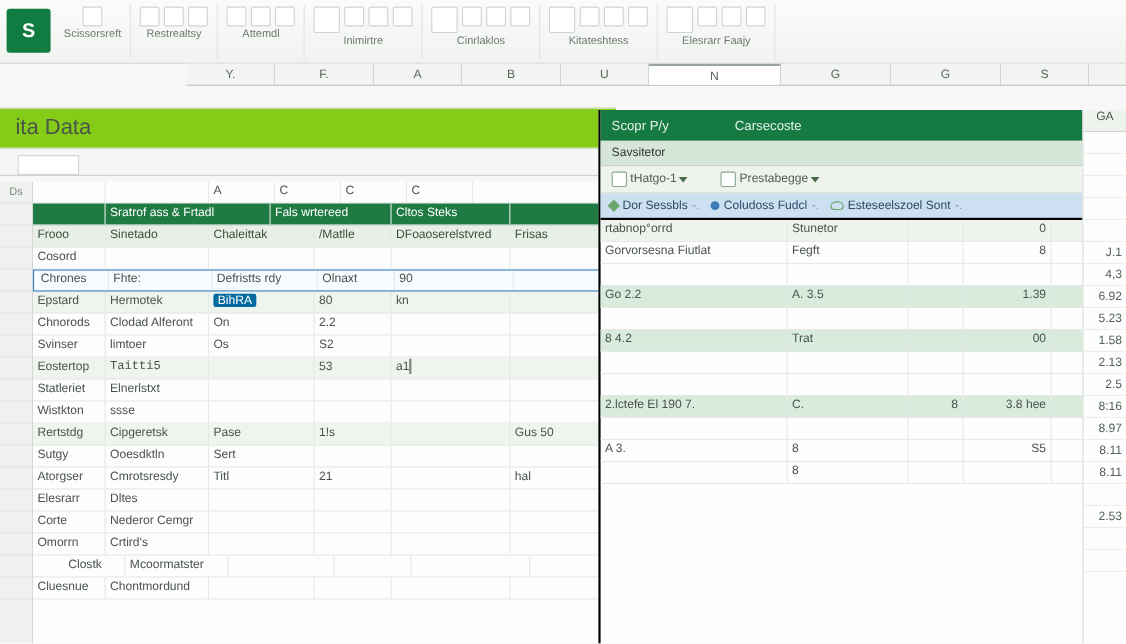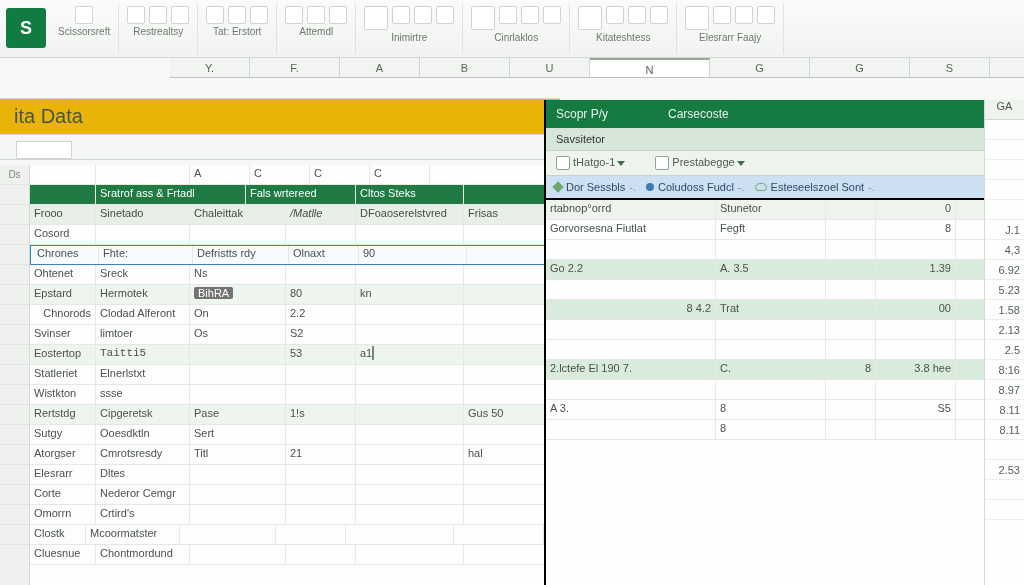--- a/index.html
+++ b/index.html
@@ -69,21 +69,21 @@
     background: #fff;
     border-top: 2px solid #9aa69a;
   }
   
   .section-title {
     position:absolute;
     top: 98px; left:0;
     font-size: 20px;
     color: #4b544b;
     padding: 6px 14px;
-    background: #eab308;
+    background: #84cc16;
     border-top:1px solid #d7dbd7;
     border-bottom:1px solid #d7dbd7;
     width: 560px;
   }
   
   .fx-bar {
     position:absolute; top:140px; left:0;
     height:20px; width:560px;
     border-bottom:1px solid #d0d4d0;
     background:#f5f7f5;
@@ -131,21 +131,21 @@
   .lrow.sel { outline:1px solid #3b82c4; outline-offset:-1px; background:#f6fbff;justify-content:center; }
   .lc {
     flex:none;
     border-right:1px solid #e5e8e5;
     padding:2px 4px;
     overflow:hidden; white-space:nowrap; text-overflow:ellipsis;
     color:#4a534a;
   }
   .lc.b { font-weight:500; }
   .cell-chip {
-    background:#737373; color:#fff; border-radius:2px;
+    background:#0369a1; color:#fff; border-radius:2px;
     padding:0 4px; display:inline-block;
   }
   .cell-input {
     border:1px solid #7a867a; background:#fff;
     width:46px; height:15px;
   }
   
   .right-pane {
     position:absolute;
     right:0; top:100px; bottom:0;
@@ -240,28 +240,20 @@
         </div>
         <div class="ribbon-label">Scissorsreft</div>
       </div>
       <div class="ribbon-group">
         <div class="ribbon-btns">
           <div class="ribbon-btn"></div>
           <div class="ribbon-btn"></div>
           <div class="ribbon-btn"></div>
         </div>
         <div class="ribbon-label">Restrealtsy</div>
-      </div>
-      <div class="ribbon-group">
-        <div class="ribbon-btns">
-          <div class="ribbon-btn"></div>
-          <div class="ribbon-btn"></div>
-          <div class="ribbon-btn"></div>
-        </div>
-        <div class="ribbon-label">Tat: Erstort</div>
       </div>
       <div class="ribbon-group">
         <div class="ribbon-btns">
           <div class="ribbon-btn"></div>
           <div class="ribbon-btn"></div>
           <div class="ribbon-btn"></div>
         </div>
         <div class="ribbon-label">Attemdl</div>
       </div>
       <div class="ribbon-group">
@@ -355,58 +347,50 @@
         <div class="lrow greenhead">
           <div class="lc" style="width: 66px;"></div>
           <div class="lc" style="width: 150px;">Sratrof ass &amp; Frtadl</div>
           <div class="lc" style="width: 110px;">Fals wrtereed</div>
           <div class="lc" style="width: 108px;">Cltos Steks</div>
         </div>
         <div class="lrow header">
           <div class="lc b" style="width: 66px;">Frooo</div>
           <div class="lc" style="width: 94px;">Sinetado</div>
           <div class="lc" style="width: 96px;">Chaleittak</div>
-          <div class="lc" style="width: 70px; font-style: italic;">/Matlle</div>
+          <div class="lc" style="width: 70px;">/Matlle</div>
           <div class="lc" style="width: 108px;">DFoaoserelstvred</div>
           <div class="lc" style="width: 90px;">Frisas</div>
         </div>
         <div class="lrow">
           <div class="lc b" style="width: 66px;">Cosord</div>
           <div class="lc" style="width: 94px;"></div>
           <div class="lc" style="width: 96px;"></div>
           <div class="lc" style="width: 70px;"></div>
           <div class="lc" style="width: 108px;"></div>
           <div class="lc" style="width: 90px;"></div>
         </div>
         <div class="lrow sel">
           <div class="lc b" style="width: 66px;">Chrones</div>
           <div class="lc" style="width: 94px;">Fhte:</div>
           <div class="lc" style="width: 96px;">Defristts rdy</div>
           <div class="lc" style="width: 70px;">Olnaxt</div>
           <div class="lc" style="width: 108px;">90</div>
           <div class="lc" style="width: 90px;"></div>
         </div>
-        <div class="lrow">
-          <div class="lc b" style="width: 66px;">Ohtenet</div>
-          <div class="lc" style="width: 94px;">Sreck</div>
-          <div class="lc" style="width: 96px;">Ns</div>
-          <div class="lc" style="width: 70px;"></div>
-          <div class="lc" style="width: 108px;"></div>
-          <div class="lc" style="width: 90px;"></div>
-        </div>
         <div class="lrow alt">
           <div class="lc b" style="width: 66px;">Epstard</div>
           <div class="lc" style="width: 94px;">Hermotek</div>
           <div class="lc" style="width: 96px;"><span class="cell-chip">BihRA</span></div>
           <div class="lc" style="width: 70px;">80</div>
           <div class="lc" style="width: 108px;">kn</div>
           <div class="lc" style="width: 90px;"></div>
         </div>
         <div class="lrow">
-          <div class="lc b" style="width: 66px; text-align: right;">Chnorods</div>
+          <div class="lc b" style="width: 66px;">Chnorods</div>
           <div class="lc" style="width: 94px;">Clodad Alferont</div>
           <div class="lc" style="width: 96px;">On</div>
           <div class="lc" style="width: 70px;">2.2</div>
           <div class="lc" style="width: 108px;"></div>
           <div class="lc" style="width: 90px;"></div>
         </div>
         <div class="lrow">
           <div class="lc b" style="width: 66px;">Svinser</div>
           <div class="lc" style="width: 94px;">limtoer</div>
           <div class="lc" style="width: 96px;">Os</div>
@@ -480,21 +464,21 @@
         </div>
         <div class="lrow">
           <div class="lc b" style="width: 66px;">Omorrn</div>
           <div class="lc" style="width: 94px;">Crtird's</div>
           <div class="lc" style="width: 96px;"></div>
           <div class="lc" style="width: 70px;"></div>
           <div class="lc" style="width: 108px;"></div>
           <div class="lc" style="width: 90px;"></div>
         </div>
         <div class="lrow">
-          <div class="lc b" style="width: 56px;">Clostk</div>
+          <div class="lc b" style="width: 56px; margin-left: 28px;">Clostk</div>
           <div class="lc" style="width: 94px;">Mcoormatster</div>
           <div class="lc" style="width: 96px;"></div>
           <div class="lc" style="width: 70px;"></div>
           <div class="lc" style="width: 108px;"></div>
           <div class="lc" style="width: 90px;"></div>
         </div>
         <div class="lrow">
           <div class="lc b" style="width: 66px;">Cluesnue</div>
           <div class="lc" style="width: 94px;">Chontmordund</div>
           <div class="lc" style="width: 96px;"></div>
@@ -554,21 +538,21 @@
         <div class="rc r" style="width: 50px;">0</div>
       </div>
       <div class="rrow">
         <div class="rc" style="width: 170px;"></div>
         <div class="rc" style="width: 110px;"></div>
         <div class="rc r" style="width: 50px;"></div>
         <div class="rc r" style="width: 80px;"></div>
         <div class="rc r" style="width: 50px;"></div>
       </div>
       <div class="rrow alt">
-        <div class="rc" style="width: 170px; text-align: right;">8   4.2</div>
+        <div class="rc" style="width: 170px;">8   4.2</div>
         <div class="rc" style="width: 110px;">Trat</div>
         <div class="rc r" style="width: 50px;"></div>
         <div class="rc r" style="width: 80px;">00</div>
         <div class="rc r" style="width: 50px;">6</div>
       </div>
       <div class="rrow">
         <div class="rc" style="width: 170px;"></div>
         <div class="rc" style="width: 110px;"></div>
         <div class="rc r" style="width: 50px;"></div>
         <div class="rc r" style="width: 80px;"></div>

